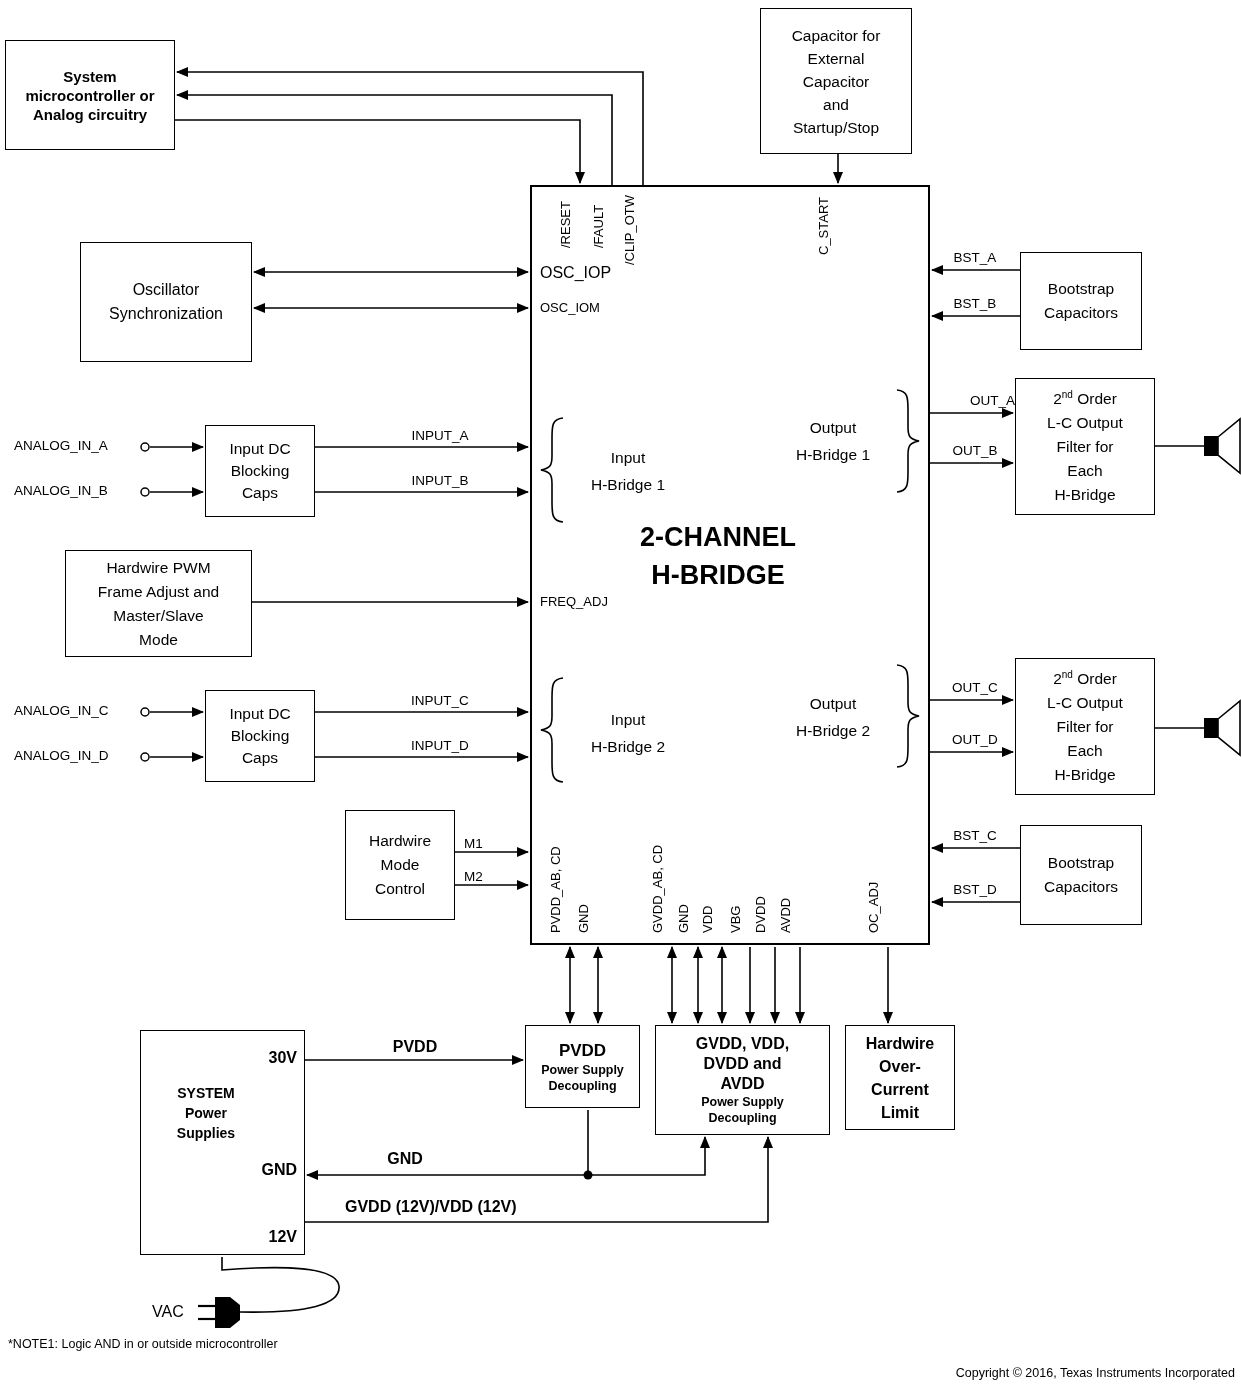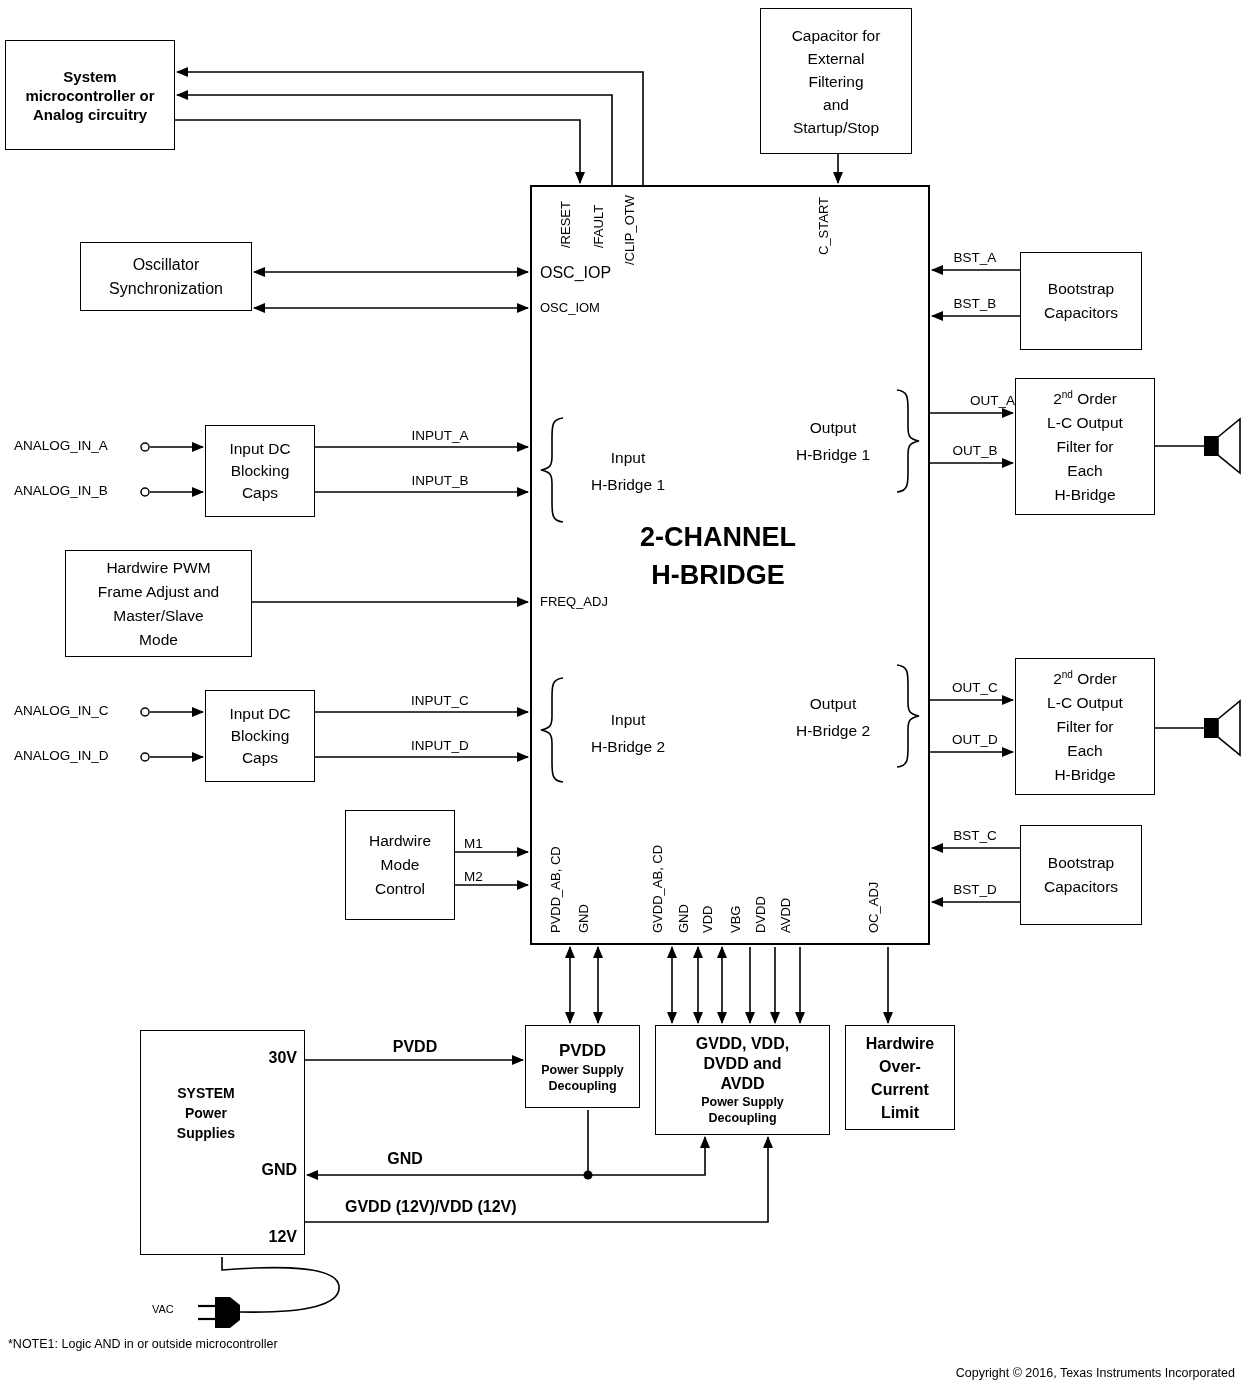--- a/index.html
+++ b/index.html
@@ -98,26 +98,26 @@
 
   <div class="box bold" style="left:5px; top:40px; width:170px; height:110px; font-size:15px; line-height:19px;">
     <span class="ln">System</span>
     <span class="ln">microcontroller or</span>
     <span class="ln">Analog circuitry</span>
   </div>
 
   <div class="box" style="left:760px; top:8px; width:152px; height:146px; font-size:15.5px; line-height:23px;">
     <span class="ln">Capacitor for</span>
     <span class="ln">External</span>
-    <span class="ln">Filtering</span>
+    <span class="ln">Capacitor</span>
     <span class="ln">and</span>
     <span class="ln">Startup/Stop</span>
   </div>
 
-  <div class="box" style="left:80px; top:242px; width:172px; height:69px; font-size:16px; line-height:24px;">
+  <div class="box" style="left:80px; top:242px; width:172px; height:120px; font-size:16px; line-height:24px;">
     <span class="ln">Oscillator</span>
     <span class="ln">Synchronization</span>
   </div>
 
   <div class="box" style="left:205px; top:425px; width:110px; height:92px; font-size:15.5px; line-height:22px;">
     <span class="ln">Input DC</span>
     <span class="ln">Blocking</span>
     <span class="ln">Caps</span>
   </div>
 
@@ -259,18 +259,18 @@
   <div class="lbl ctr" style="left:935px; top:393px; width:80px;text-align:right;">OUT_A</div>
   <div class="lbl ctr" style="left:935px; top:443px; width:80px;">OUT_B</div>
   <div class="lbl ctr" style="left:935px; top:680px; width:80px;">OUT_C</div>
   <div class="lbl ctr" style="left:935px; top:732px; width:80px;">OUT_D</div>
   <div class="lbl ctr" style="left:935px; top:828px; width:80px;">BST_C</div>
   <div class="lbl ctr" style="left:935px; top:882px; width:80px;">BST_D</div>
 
   <div class="lbl bold ctr" style="left:365px; top:1038px; width:100px; font-size:16px;">PVDD</div>
   <div class="lbl bold ctr" style="left:355px; top:1150px; width:100px; font-size:16px;">GND</div>
   <div class="lbl bold" style="left:345px; top:1198px; font-size:16px;">GVDD (12V)/VDD (12V)</div>
-  <div class="lbl" style="left:152px; top:1303px; font-size:11px;">VAC</div>
+  <div class="lbl" style="left:152px; top:1303px; font-size:16px;">VAC</div>
 
   <div class="lbl" style="left:8px; top:1337px; font-size:12.5px;">*NOTE1: Logic AND in or outside microcontroller</div>
   <div class="lbl" style="right:6px; top:1366px; font-size:12.5px;">Copyright © 2016, Texas Instruments Incorporated</div>
 
 </div>
 
 </body></html>

